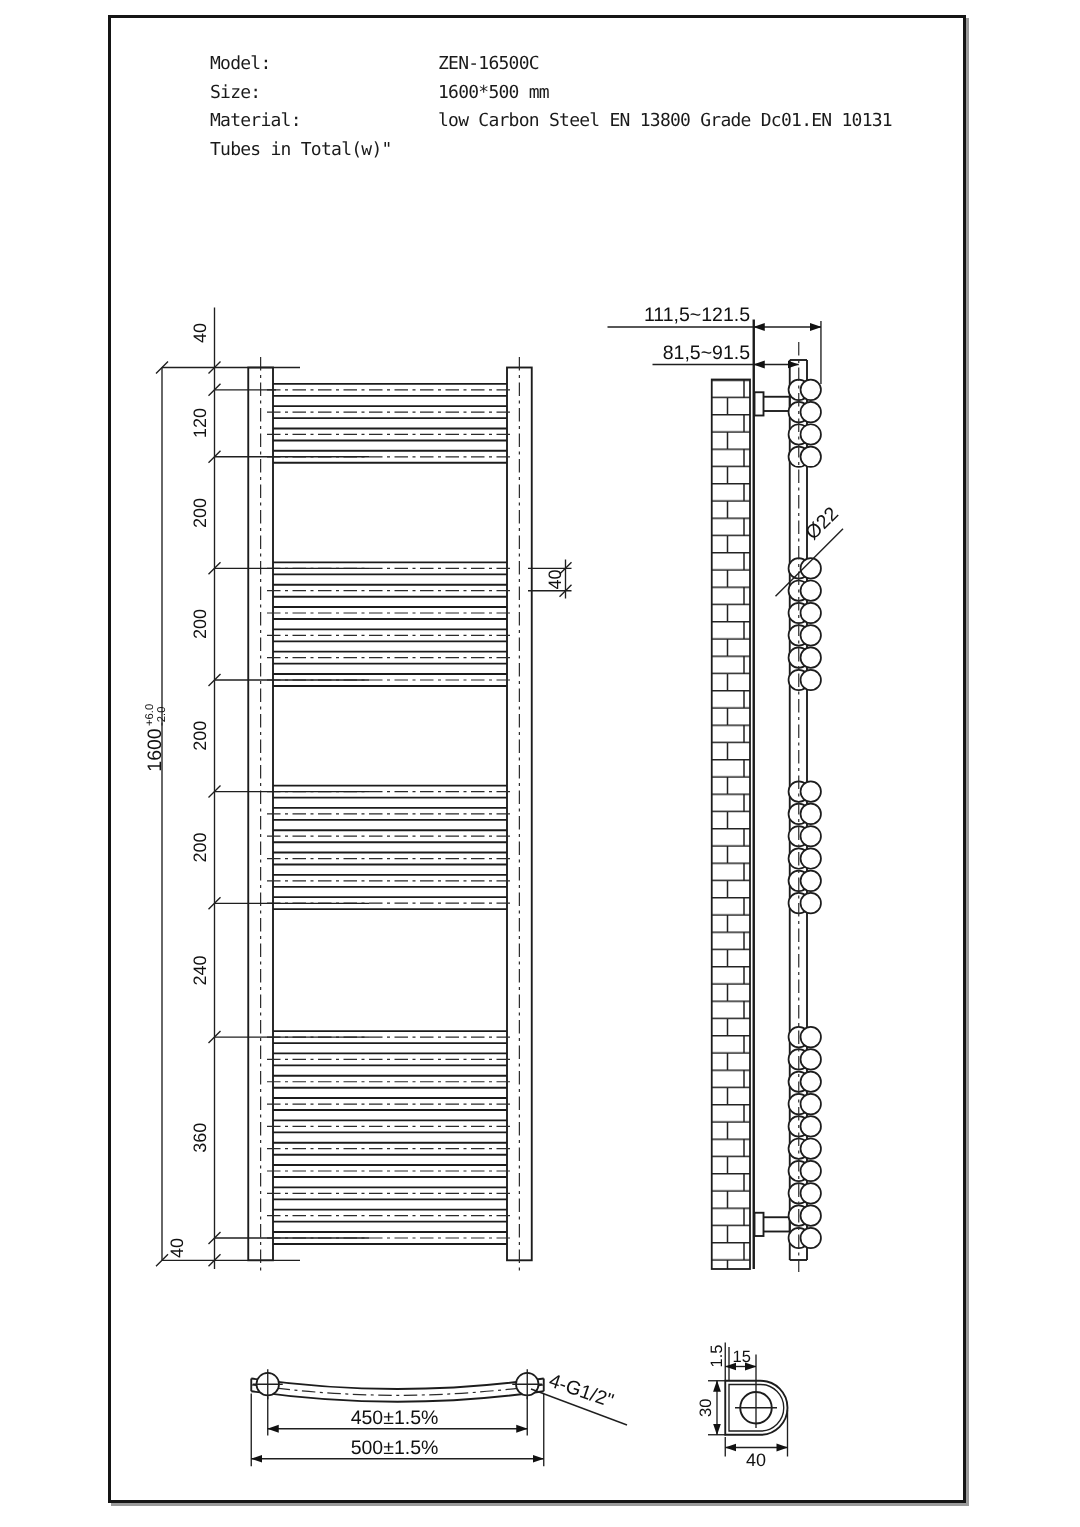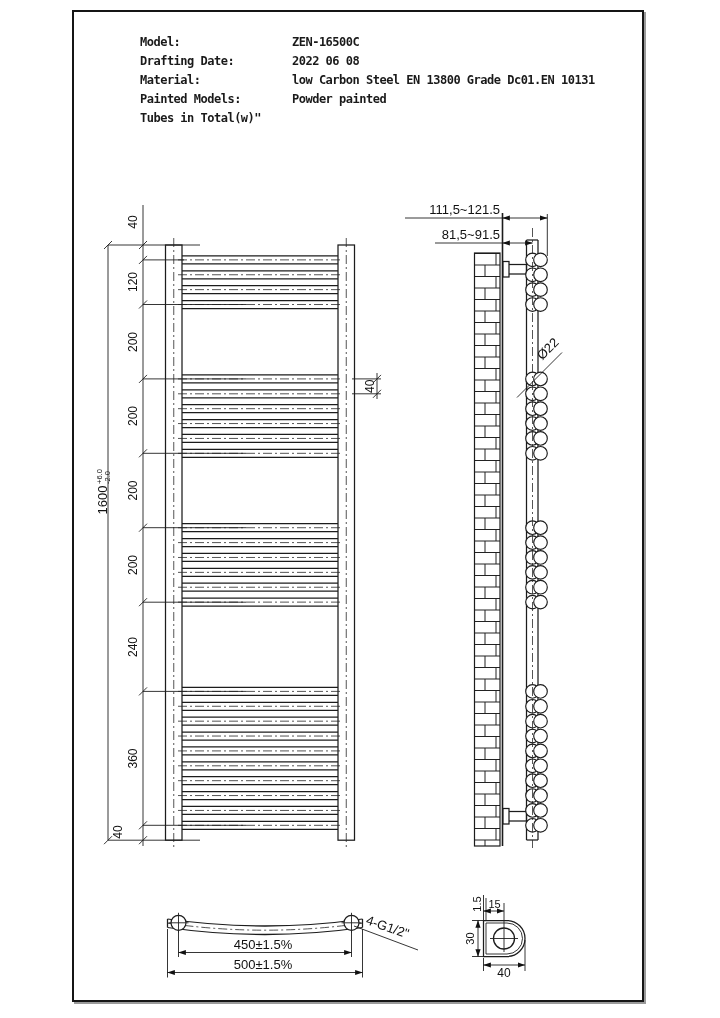--- a/index.html
+++ b/index.html
@@ -2,21 +2,21 @@
 <html><head>
 <meta charset="utf-8">
 <style>
   html,body{margin:0;padding:0;background:#fff;}
   .page{position:relative;width:720px;height:1018px;background:#fff;overflow:hidden;
         font-family:"Liberation Sans",sans-serif;}
   .sheet{position:absolute;left:72px;top:10px;width:568px;height:988px;
          border:2.5px solid #151515;background:#fff;box-shadow:2px 2px 0 #9a9a9a;}
   .spec{position:absolute;left:66px;top:21px;width:498px;
         font-family:"DejaVu Sans Mono","Liberation Mono",monospace;
-        font-size:12px;letter-spacing:-0.5px;line-height:19px;color:#1a1a1a;font-weight:bold;}
+        font-size:12px;letter-spacing:-0.5px;line-height:19px;color:#1a1a1a;}
   .spec .row{white-space:normal;}
   .spec .lab{display:inline-block;width:152px;vertical-align:top;}
   svg.draw{position:absolute;left:0;top:0;}
   .ln{stroke:#1c1c1c;stroke-width:1.25;fill:none;}
   .th{stroke:#1c1c1c;stroke-width:1.6;fill:none;}
   .cl{stroke:#2a2a2a;stroke-width:.8;stroke-dasharray:9 3 2 3;fill:none;}
   .dl{stroke:#1f1f1f;stroke-width:.9;fill:none;}
   .tc{fill:#fff;stroke:#1c1c1c;stroke-width:1.15;}
   .dt{font-family:"Liberation Sans",sans-serif;font-size:12px;fill:#111;}
   .dt13{font-family:"Liberation Sans",sans-serif;font-size:13px;fill:#111;}
@@ -25,23 +25,22 @@
   .wh{fill:#fff;stroke:#1c1c1c;stroke-width:1.25;}
 </style>
 </head>
 <body>
 
 <div class="page">
   <div class="sheet">
 
     <div class="spec">
       <div class="row"><span class="lab">Model:</span><span>ZEN-16500C</span></div>
-      <div class="row"><span class="lab">Drafting Date:</span><span>2022 06 08</span></div>
+      <div class="row"><span class="lab">Size:</span><span>1600*500 mm</span></div>
       <div class="row"><span class="lab">Material:</span><span>low Carbon Steel  EN 13800 Grade Dc01.EN 10131</span></div>
-      <div class="row"><span class="lab">Painted Models:</span><span>Powder painted</span></div>
       <div class="row"><span>Tubes in Total(w)"</span></div>
     </div>
   </div>
 
   <svg class="draw" width="720" height="1018" viewBox="0 0 720 1018">
     <defs>
       <marker id="ar" viewBox="0 0 10 10" refX="9.6" refY="5" markerWidth="8.5" markerHeight="8.5" orient="auto-start-reverse">
           <path d="M0,1.6 L10,5 L0,8.4 z" fill="#111"></path>
         </marker>
       <pattern id="brick" width="24" height="23" patternUnits="userSpaceOnUse">

